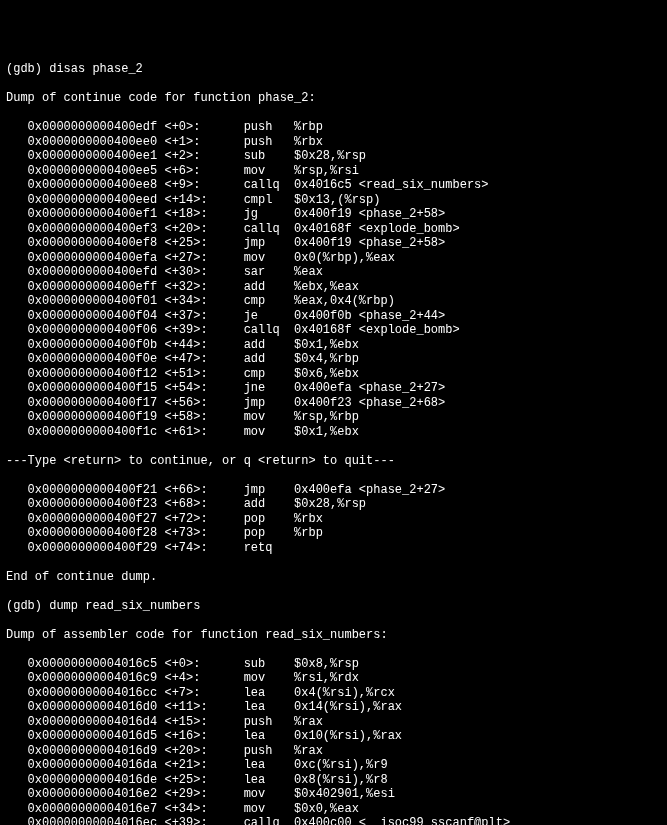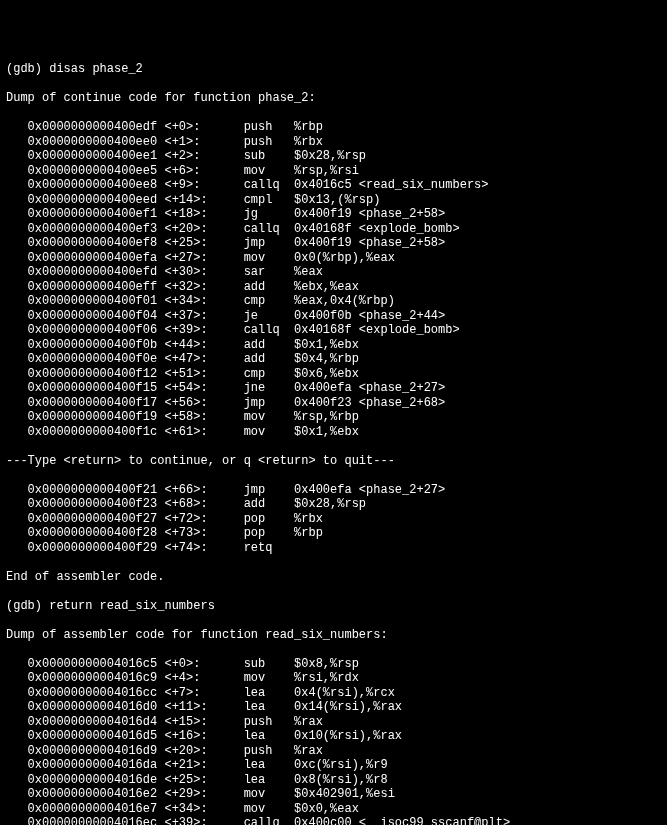--- a/index.html
+++ b/index.html
@@ -18,20 +18,20 @@
 </head>
 <body>
 
 
 
 <span class="line">(gdb) disas phase_2</span>
 <span class="line">Dump of continue code for function phase_2:</span>
 <div id="phase_2"><span class="line">   0x0000000000400edf &lt;+0&gt;:      push   %rbp</span><span class="line">   0x0000000000400ee0 &lt;+1&gt;:      push   %rbx</span><span class="line">   0x0000000000400ee1 &lt;+2&gt;:      sub    $0x28,%rsp</span><span class="line">   0x0000000000400ee5 &lt;+6&gt;:      mov    %rsp,%rsi</span><span class="line">   0x0000000000400ee8 &lt;+9&gt;:      callq  0x4016c5 &lt;read_six_numbers&gt;</span><span class="line">   0x0000000000400eed &lt;+14&gt;:     cmpl   $0x13,(%rsp)</span><span class="line">   0x0000000000400ef1 &lt;+18&gt;:     jg     0x400f19 &lt;phase_2+58&gt;</span><span class="line">   0x0000000000400ef3 &lt;+20&gt;:     callq  0x40168f &lt;explode_bomb&gt;</span><span class="line">   0x0000000000400ef8 &lt;+25&gt;:     jmp    0x400f19 &lt;phase_2+58&gt;</span><span class="line">   0x0000000000400efa &lt;+27&gt;:     mov    0x0(%rbp),%eax</span><span class="line">   0x0000000000400efd &lt;+30&gt;:     sar    %eax</span><span class="line">   0x0000000000400eff &lt;+32&gt;:     add    %ebx,%eax</span><span class="line">   0x0000000000400f01 &lt;+34&gt;:     cmp    %eax,0x4(%rbp)</span><span class="line">   0x0000000000400f04 &lt;+37&gt;:     je     0x400f0b &lt;phase_2+44&gt;</span><span class="line">   0x0000000000400f06 &lt;+39&gt;:     callq  0x40168f &lt;explode_bomb&gt;</span><span class="line">   0x0000000000400f0b &lt;+44&gt;:     add    $0x1,%ebx</span><span class="line">   0x0000000000400f0e &lt;+47&gt;:     add    $0x4,%rbp</span><span class="line">   0x0000000000400f12 &lt;+51&gt;:     cmp    $0x6,%ebx</span><span class="line">   0x0000000000400f15 &lt;+54&gt;:     jne    0x400efa &lt;phase_2+27&gt;</span><span class="line">   0x0000000000400f17 &lt;+56&gt;:     jmp    0x400f23 &lt;phase_2+68&gt;</span><span class="line">   0x0000000000400f19 &lt;+58&gt;:     mov    %rsp,%rbp</span><span class="line">   0x0000000000400f1c &lt;+61&gt;:     mov    $0x1,%ebx</span></div>
 <span class="line">---Type &lt;return&gt; to continue, or q &lt;return&gt; to quit---</span>
 <div id="phase_2b"><span class="line">   0x0000000000400f21 &lt;+66&gt;:     jmp    0x400efa &lt;phase_2+27&gt;</span><span class="line">   0x0000000000400f23 &lt;+68&gt;:     add    $0x28,%rsp</span><span class="line">   0x0000000000400f27 &lt;+72&gt;:     pop    %rbx</span><span class="line">   0x0000000000400f28 &lt;+73&gt;:     pop    %rbp</span><span class="line">   0x0000000000400f29 &lt;+74&gt;:     retq   </span></div>
-<span class="line">End of assembler code.</span>
-<span class="line">(gdb) return read_six_numbers</span>
+<span class="line">End of continue dump.</span>
+<span class="line">(gdb) dump read_six_numbers</span>
 <span class="line">Dump of assembler code for function read_six_numbers:</span>
 <div id="rsn"><span class="line">   0x00000000004016c5 &lt;+0&gt;:      sub    $0x8,%rsp</span><span class="line">   0x00000000004016c9 &lt;+4&gt;:      mov    %rsi,%rdx</span><span class="line">   0x00000000004016cc &lt;+7&gt;:      lea    0x4(%rsi),%rcx</span><span class="line">   0x00000000004016d0 &lt;+11&gt;:     lea    0x14(%rsi),%rax</span><span class="line">   0x00000000004016d4 &lt;+15&gt;:     push   %rax</span><span class="line">   0x00000000004016d5 &lt;+16&gt;:     lea    0x10(%rsi),%rax</span><span class="line">   0x00000000004016d9 &lt;+20&gt;:     push   %rax</span><span class="line">   0x00000000004016da &lt;+21&gt;:     lea    0xc(%rsi),%r9</span><span class="line">   0x00000000004016de &lt;+25&gt;:     lea    0x8(%rsi),%r8</span><span class="line">   0x00000000004016e2 &lt;+29&gt;:     mov    $0x402901,%esi</span><span class="line">   0x00000000004016e7 &lt;+34&gt;:     mov    $0x0,%eax</span><span class="line">   0x00000000004016ec &lt;+39&gt;:     callq  0x400c00 &lt;__isoc99_sscanf@plt&gt;</span></div>
 
 
 
 
 
 </body></html>

